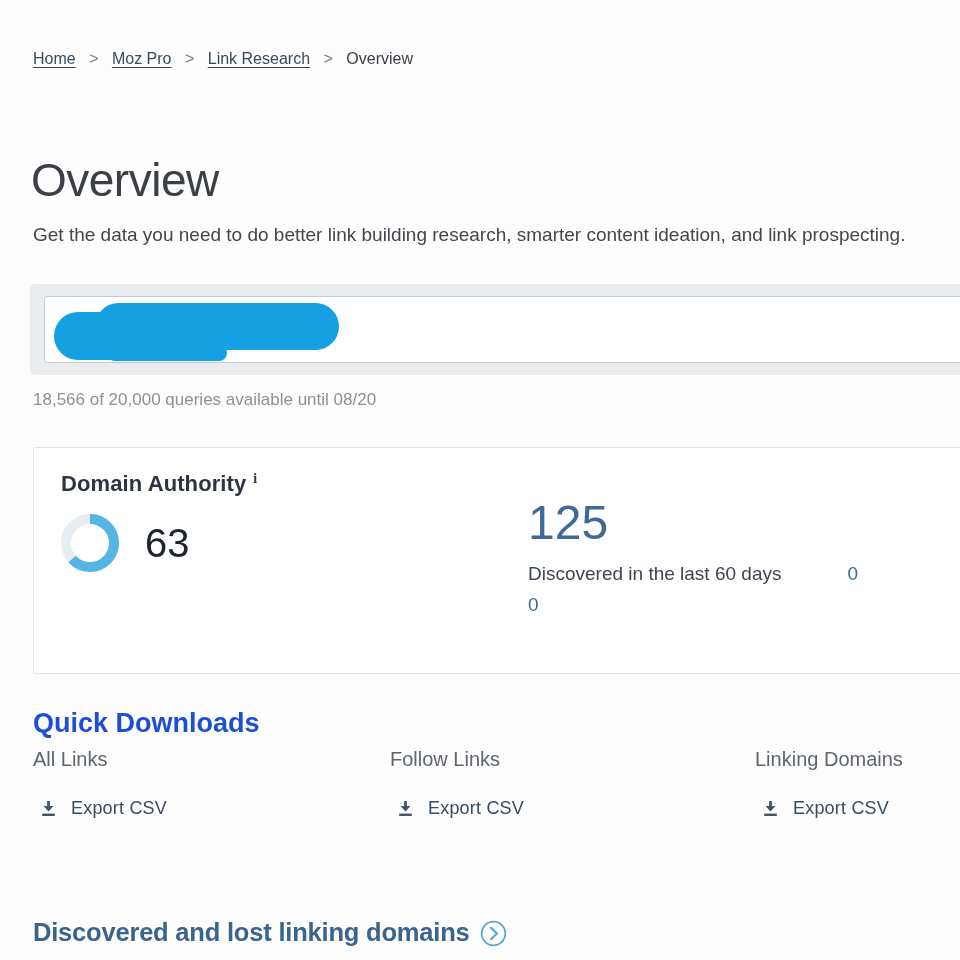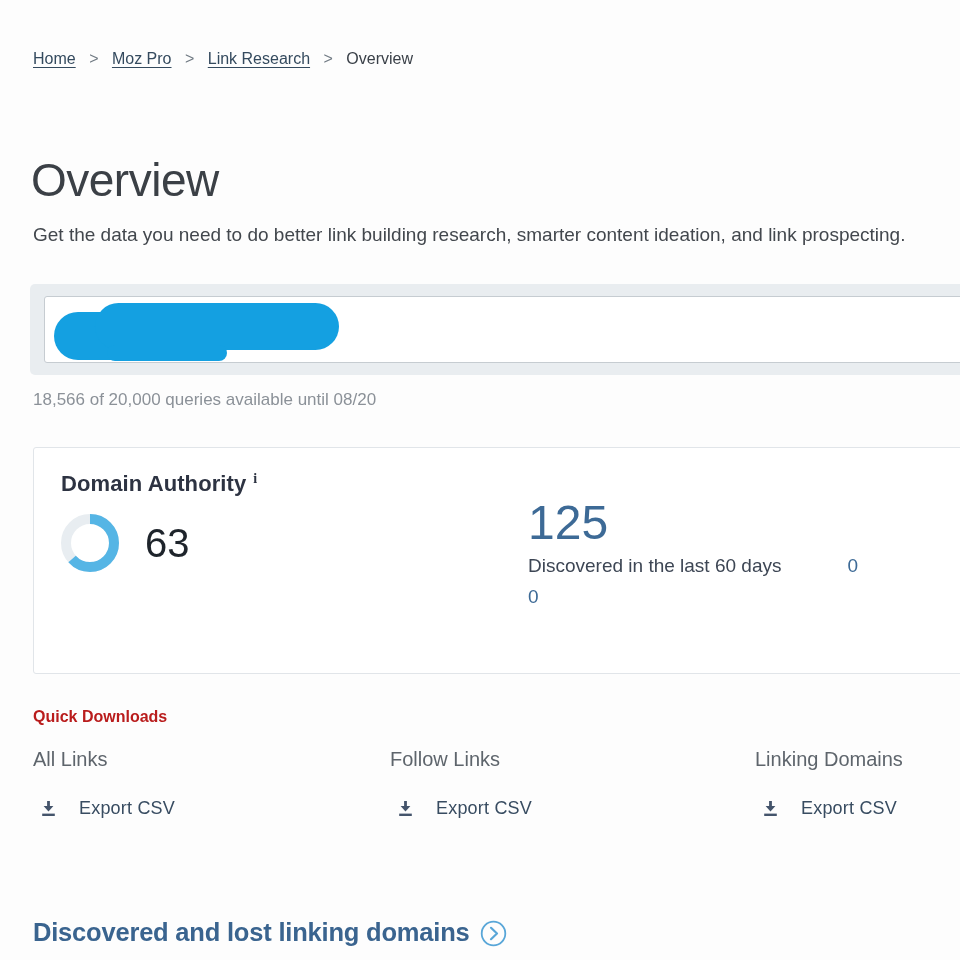--- a/index.html
+++ b/index.html
@@ -75,44 +75,44 @@
     font-size: 14px; font-weight: 700; color: #2d3342;
     margin-left: 7px; cursor: pointer;
   }
   .da-block { position: absolute; left: 27px; top: 23px; }
   .da-row { display: flex; align-items: center; margin-top: 16px; margin-left: -1px; }
   .da-value {
     font-size: 40px; color: #1e242b; margin-left: 25px; letter-spacing: 0px;
   }
   .ld-block { position: absolute; left: 494px; top: 23px; width: 330px; }
   .ld-value { font-size: 48px; color: #3d6a96; margin-top: 24px; }
-  .ld-rows { margin-top: 0; }
+  .ld-rows { margin-top: 8px; }
   .ld-row {
     display: flex; justify-content: space-between;
     font-size: 19px; color: #3d4654; line-height: 31px;
   }
   .ld-row .ld-row-value { color: #3d6a96; }
 
   
   .qd-title {
     position: absolute; top: 708px; left: 33px;
-    font-size: 16px; font-weight: 700; color: #b91c1c;
+    font-size: 27px; font-weight: 700; color: #1d4ed8;
   }
   .qd-col { position: absolute; top: 748px; }
   .qd-col-1 { left: 33px; }
   .qd-col-2 { left: 390px; }
   .qd-col-3 { left: 755px; }
   .qd-label { font-size: 20px; color: #5e656c; }
   .qd-export {
     display: flex; align-items: center; margin-top: 27px; margin-left: 7px;
     cursor: pointer;
   }
   .qd-export .dl-icon { width: 17px; height: 18px; flex: 0 0 auto; }
   .qd-export .qd-export-label {
-    margin-left: 22px; font-size: 18px; color: #384c61; letter-spacing: 0.2px;
+    margin-left: 14px; font-size: 18px; color: #384c61; letter-spacing: 0.2px;
   }
 
   
   .dl-heading {
     position: absolute; top: 918px; left: 33px;
     display: flex; align-items: center; cursor: pointer;
   }
   .dl-heading-text {
     font-size: 25.5px; font-weight: 700; color: #3a648f; letter-spacing: -0.2px;
   }

